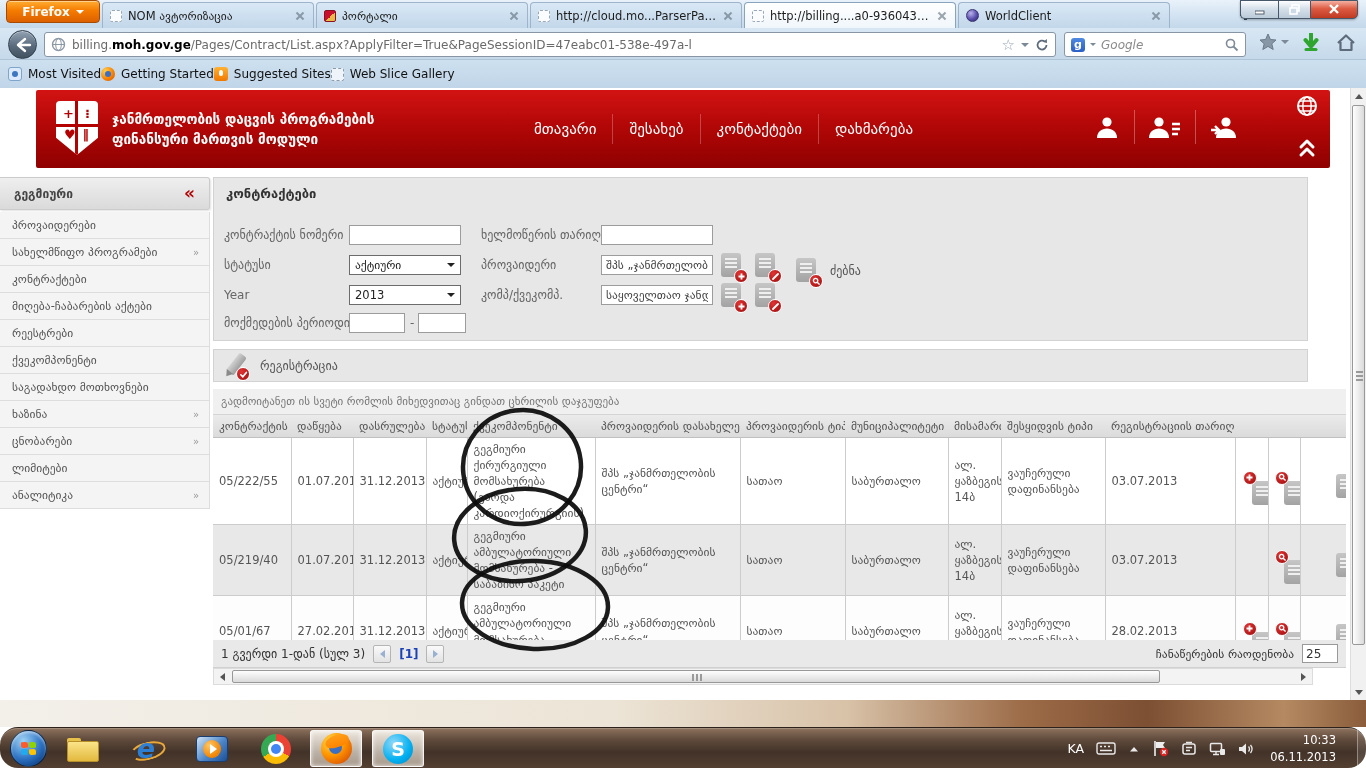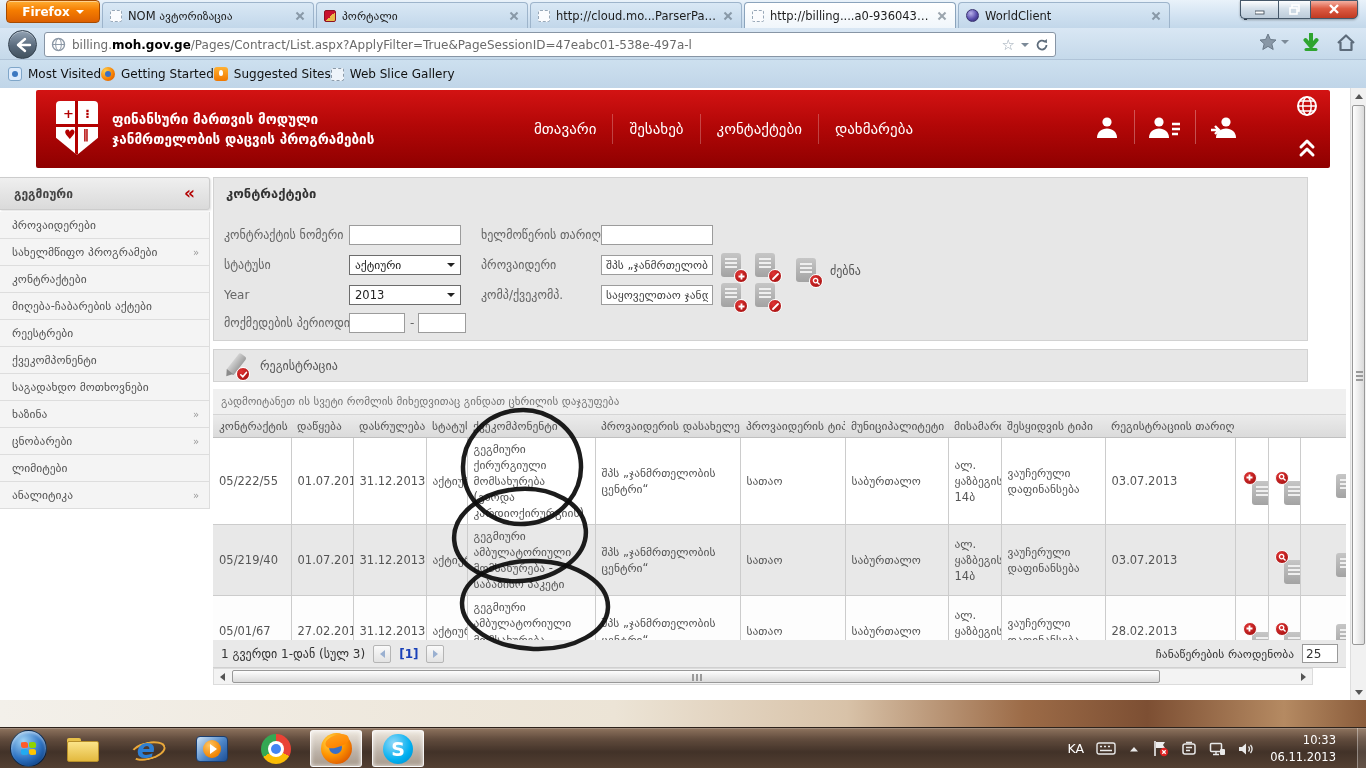--- a/index.html
+++ b/index.html
@@ -189,21 +189,21 @@
     box-shadow:0 -4px 0 #9a9a9a, 0 4px 0 #9a9a9a; }
 
   
   #ink { position:absolute; left:430px; top:395px; width:240px; height:270px; pointer-events:none; z-index:20; }
 
   
   #desktop-strip { position:absolute; left:0; top:700px; width:1366px; height:27px;
     background:linear-gradient(90deg,#f3f0ea 0%,#ece4d6 45%,#d8c2a8 62%,#9c6b47 75%,#7d4f33 84%,#b58a62 94%,#8a5c3b 100%); }
   #taskbar { position:absolute; left:0; top:727px; width:1366px; height:41px;
     background:linear-gradient(180deg,rgba(138,110,88,.96) 0%,rgba(92,70,55,.97) 28%,rgba(62,46,36,.98) 60%,rgba(80,60,46,.98) 100%);
-    border-top:1px solid rgba(0,0,0,.45); box-shadow:inset 0 1px 0 rgba(255,255,255,.18); }
+    border-top:1px solid rgba(0,0,0,.45); box-shadow:inset 0 1px 0 rgba(255,255,255,.18);border-radius:18px; }
   #start-orb { position:absolute; left:10px; top:2px; width:37px; height:37px; border-radius:50%; cursor:pointer;
     background:radial-gradient(circle at 35% 28%,#9ed2f5,#2f74c4 52%,#0b3d80 85%); border:1px solid rgba(0,0,0,.55);
     box-shadow:inset 0 2px 3px rgba(255,255,255,.55); }
   .flag { position:absolute; left:10px; top:11px; width:16px; height:14px; }
   .flag i { position:absolute; width:7px; height:6px; border-radius:1px 3px 1px 3px; }
   .flag .f1 { left:0; top:0; background:#ff5a2b; transform:skewY(-6deg); }
   .flag .f2 { left:8px; top:0; background:#8fd400; transform:skewY(-6deg); }
   .flag .f3 { left:0; top:7px; background:#22aaf0; transform:skewY(-6deg); }
   .flag .f4 { left:8px; top:7px; background:#ffc400; transform:skewY(-6deg); }
   .tb-slot { position:absolute; top:2px; width:44px; height:37px; display:flex; align-items:center; justify-content:center;
@@ -315,20 +315,29 @@
         <path d="M1.6 7.5 H13.4" stroke="#8c98a6" stroke-width="1"></path>
       </svg>
     <span id="url-text"><span>billing.</span><b>moh.gov.ge</b><span>/Pages/Contract/List.aspx?ApplyFilter=True&amp;PageSessionID=47eabc01-538e-497a-l</span></span>
     <span class="star-icon">☆</span>
     <span class="tri-down gray"></span>
     <svg width="14" height="14">
         <path d="M11.5 7a4.5 4.5 0 1 1-1.6-3.4" fill="none" stroke="#5d6b7a" stroke-width="1.8"></path>
         <path d="M11.8 1 L12 5 L8.2 4" fill="#5d6b7a"></path>
       </svg>
   </div>
+  <div id="searchbar">
+    <span class="g-icon"></span>
+    <span class="tri-down gray" style="border-top-width:3px;border-left-width:3px;border-right-width:3px"></span>
+    <input id="search-input" placeholder="Google" style="">
+    <svg width="14" height="14">
+        <circle cx="5.5" cy="5.5" r="4" fill="none" stroke="#7e8a97" stroke-width="1.6"></circle>
+        <path d="M8.5 8.5 L12.5 12.5" stroke="#7e8a97" stroke-width="1.8"></path>
+      </svg>
+  </div>
   <div class="toolbtn" style="left:1258px">
     <svg width="20" height="18">
         <path d="M10 1 L12.4 6.5 L18 7 L13.8 10.8 L15.2 16.5 L10 13.4 L4.8 16.5 L6.2 10.8 L2 7 L7.6 6.5 Z" fill="#8897a6" stroke="#6b7a89" stroke-width="1"></path>
       </svg>
     <span class="tri-down gray" style="margin-left:3px"></span>
   </div>
   <div class="toolbtn" style="left:1302px">
     <svg width="18" height="20">
         <path d="M9 1 V9 M3.5 7 L9 13.5 L14.5 7" fill="none" stroke="#2fa42f" stroke-width="4" stroke-linejoin="round" stroke-linecap="round"></path>
         <path d="M4 16.5 H14" stroke="#2fa42f" stroke-width="3" stroke-linecap="round"></path>
@@ -362,22 +371,22 @@
   <div id="page">
 
     <div id="appheader">
       <div id="logo">
         <span class="q cross">+</span>
         <span class="q cad">⁝</span>
         <span class="q heart">♥</span>
         <span class="q col">‖</span>
       </div>
       <div id="apptitle">
+        <div>ჯანმრთელობის დაცვის პროგრამების</div>
         <div>ფინანსური მართვის მოდული</div>
-        <div>ჯანმრთელობის დაცვის პროგრამების</div>
       </div>
       <div id="appnav">
         <div class="appnav-item">მთავარი</div>
         <div class="appnav-item">შესახებ</div>
         <div class="appnav-item">კონტაქტები</div>
         <div class="appnav-item">დახმარება</div>
       </div>
       <div id="user-icons">
         <span class="uicon">
           <svg width="26" height="24">

